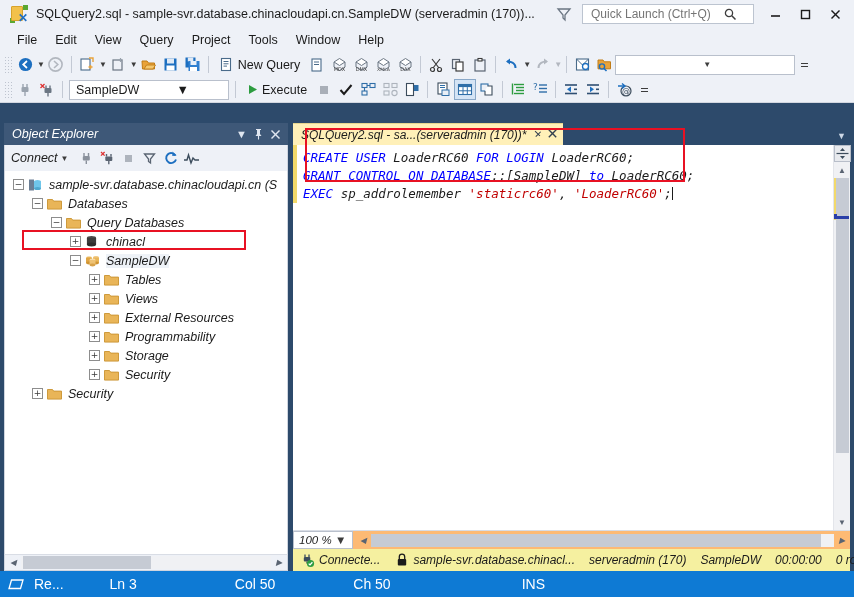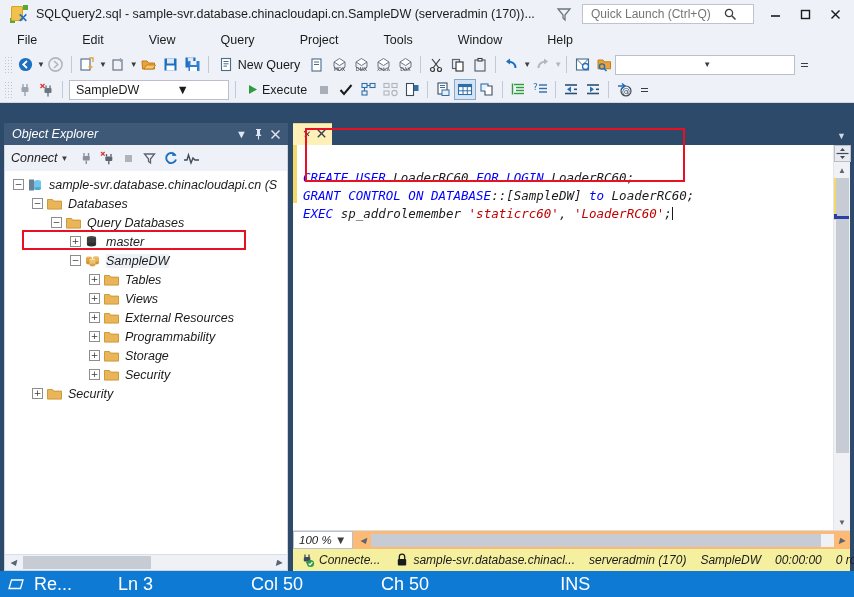--- a/index.html
+++ b/index.html
@@ -24,21 +24,21 @@
   .funnel-icon { width:20px; height:20px; position:relative; margin-right:8px; }
   .funnel-icon svg { display:block; }
   .quicklaunch { width:172px; height:20px; background:#fff; border:1px solid #bcc4d0; display:flex; align-items:center; padding:0 16px 0 6px; }
   .quicklaunch input { border:0; outline:0; flex:1 1 auto; font-family:"Liberation Sans", sans-serif; font-size:12px; color:#6b6b6b; background:transparent; width:100%; }
   .ql-search { width:14px; height:14px; flex:0 0 auto; }
   .wbtns { display:flex; align-items:center; margin-left:6px; }
   .wbtn { width:30px; height:24px; display:flex; align-items:center; justify-content:center; color:#1b1b1b; font-size:13px; }
   .wbtn svg { display:block; }
 
   
-  .menubar { height:24px; background:#eef1f7; display:flex; align-items:center; padding-left:8px; flex:0 0 auto;gap:27px; }
+  .menubar { height:24px; background:#eef1f7; display:flex; align-items:center; padding-left:8px; flex:0 0 auto; }
   .menu-item { padding:3px 9px; font-size:12.5px; color:#1b1b1b; }
 
   
   .toolbars { background:#eef1f7; flex:0 0 auto; border-bottom:1px solid #d2d7e0; }
   .tbrow { height:25px; display:flex; align-items:center; padding-left:2px; }
   .grip { width:8px; height:18px; margin:0 2px; background-image:radial-gradient(#b6bcc8 1px, transparent 1px); background-size:3px 3px; opacity:.85; }
   .tbtn { width:22px; height:21px; display:flex; align-items:center; justify-content:center; position:relative; }
   .tbtn.wide { width:auto; padding:0 6px; }
   .tbtn.sel { border:1px solid #8aa8c8; background:#d5e4f5; }
   .tbtn svg { display:block; }
@@ -79,21 +79,21 @@
   .editor-wrap { flex:1 1 auto; min-width:0; display:flex; flex-direction:column; margin:3px 4px 0 5px; }
   .tabstrip { height:22px; background:#2d4a6b; display:flex; align-items:flex-end; position:relative; }
   .tab { height:22px; background:#fff0b8; display:flex; align-items:center; padding:0 5px 0 8px; border-top:1px solid #e6d68f; }
   .tab-lbl { font-size:12px; color:#1b1b1b; margin-right:6px; }
   .tab-pin { color:#35414f; font-size:11px; margin-right:4px; }
   .tab-close { color:#35414f; font-size:12px; }
   .tab-drop { position:absolute; right:4px; bottom:4px; color:#cdd8e6; font-size:9px; }
   .edit-area { flex:1 1 auto; display:flex; background:#fff; min-height:0; position:relative; }
   .edit-indicator { width:4px; flex:0 0 auto; background:#fff; }
   .edit-indicator .chg { width:4px; background:#f2d96a; }
-  .code { flex:1 1 auto; padding:4px 0 0 6px; font-family:"DejaVu Sans Mono", monospace; font-size:12.5px; line-height:18px; white-space:pre; overflow:hidden; position:relative;margin-top:20px; }
+  .code { flex:1 1 auto; padding:4px 0 0 6px; font-family:"DejaVu Sans Mono", monospace; font-size:12.5px; line-height:18px; white-space:pre; overflow:hidden; position:relative; }
   .ln { height:18px; }
   .kw { color:#0000ff; }
   .str { color:#c00000; }
   .pl { color:#1b1b1b; }
   .caret { display:inline-block; width:1px; height:13px; background:#1b1b1b; vertical-align:-2px; }
   .vscroll { width:17px; flex:0 0 auto; background:#f0f1f4; display:flex; flex-direction:column; align-items:center; position:relative; border-left:1px solid #e3e5ea; }
   .vs-split { width:17px; height:17px; background:#e8eaee; border:1px solid #b8bec9; display:flex; align-items:center; justify-content:center; }
   .vs-arrow { width:17px; height:16px; display:flex; align-items:center; justify-content:center; font-size:8px; color:#5a6472; }
   .vs-track { flex:1 1 auto; width:17px; position:relative; }
   .vs-thumb { position:absolute; left:2px; top:0; width:13px; height:275px; background:#c6cbd4; }
@@ -107,21 +107,21 @@
   .ebs-arrow { width:16px; text-align:center; font-size:8px; color:#5a6472; }
   .ebs-track { flex:1 1 auto; height:13px; background:#f0f1f4; position:relative; }
   .ebs-thumb { position:absolute; left:0; top:0; width:450px; height:13px; background:#c6cbd4; }
 
   .connbar { height:22px; background:#f5f0a0; display:flex; align-items:center; font-size:12px; color:#1b1b1b; flex:0 0 auto; }
   .cb-cell { display:flex; align-items:center; padding:0 7px; height:20px; white-space:nowrap; }
   .cb-div { width:1px; height:14px; background:#c9c48f; }
   .cb-ico { width:15px; height:15px; margin-right:4px; flex:0 0 auto; display:flex; align-items:center; justify-content:center; }
 
   
-  .statusbar { height:26px; background:#0e7ad4; display:flex; align-items:center; color:#fff; font-size:18px; flex:0 0 auto; }
+  .statusbar { height:26px; background:#0e7ad4; display:flex; align-items:center; color:#fff; font-size:14px; flex:0 0 auto; }
   .sb-cell { padding:0 8px; display:flex; align-items:center; white-space:nowrap; }
   .sb-ico { width:20px; display:flex; align-items:center; justify-content:center; margin-left:6px; }
 
   
   .annot { position:absolute; border:2px solid #e81123; pointer-events:none; z-index:50; }
   #annot-sql { left:305px; top:128px; width:380px; height:54px; }
   #annot-db { left:22px; top:230px; width:224px; height:20px; }
 </style>
 </head>
 <body>
@@ -572,21 +572,21 @@
           </div>
           <div class="node" style="padding-left: 65px;">
             <span class="exp">+</span>
             <span class="node-ico">
               <svg width="13" height="13" viewBox="0 0 13 13">
                 <ellipse cx="6.5" cy="3" rx="4.6" ry="1.9" fill="#4a4a4a"></ellipse>
                 <rect x="1.9" y="3" width="9.2" height="6.5" fill="#3c3c3c"></rect>
                 <ellipse cx="6.5" cy="9.5" rx="4.6" ry="1.9" fill="#2e2e2e"></ellipse>
               </svg>
             </span>
-            <span class="node-lbl">master</span>
+            <span class="node-lbl">chinacl</span>
           </div>
           <div class="node" style="padding-left: 65px;">
             <span class="exp">−</span>
             <span class="node-ico">
               <svg width="16" height="14" viewBox="0 0 16 14">
                 <ellipse cx="4" cy="4" rx="3" ry="1.4" fill="#e9b558"></ellipse>
                 <rect x="1" y="4" width="6" height="5" fill="#e0a544"></rect>
                 <ellipse cx="4" cy="9" rx="3" ry="1.4" fill="#cf9433"></ellipse>
                 <ellipse cx="11" cy="3.5" rx="3" ry="1.4" fill="#f2c985"></ellipse>
                 <rect x="8" y="3.5" width="6" height="5.5" fill="#e9b558"></rect>
@@ -668,20 +668,21 @@
         <span class="hs-track">
             <span class="hs-thumb"></span>
           </span>
         <span class="hs-arrow">▶</span>
       </div>
     </div>
 
     <div class="editor-wrap">
       <div class="tabstrip">
         <div class="tab">
+          <span class="tab-lbl">SQLQuery2.sql - sa...(serveradmin (170))*</span>
           <span class="tab-pin">
             <svg width="11" height="11" viewBox="0 0 11 11">
                 <path d="M2 5 h4 v-3 h1 v3 h2 v1 h-2 v3 h-1 v-3 h-4 z" fill="#35414f" transform="rotate(45 5.5 5.5)"></path>
               </svg>
           </span>
           <span class="tab-close">
             <svg width="11" height="11" viewBox="0 0 11 11">
                 <line x1="1.8" y1="1.8" x2="9.2" y2="9.2" stroke="#35414f" stroke-width="1.4"></line>
                 <line x1="9.2" y1="1.8" x2="1.8" y2="9.2" stroke="#35414f" stroke-width="1.4"></line>
               </svg>

